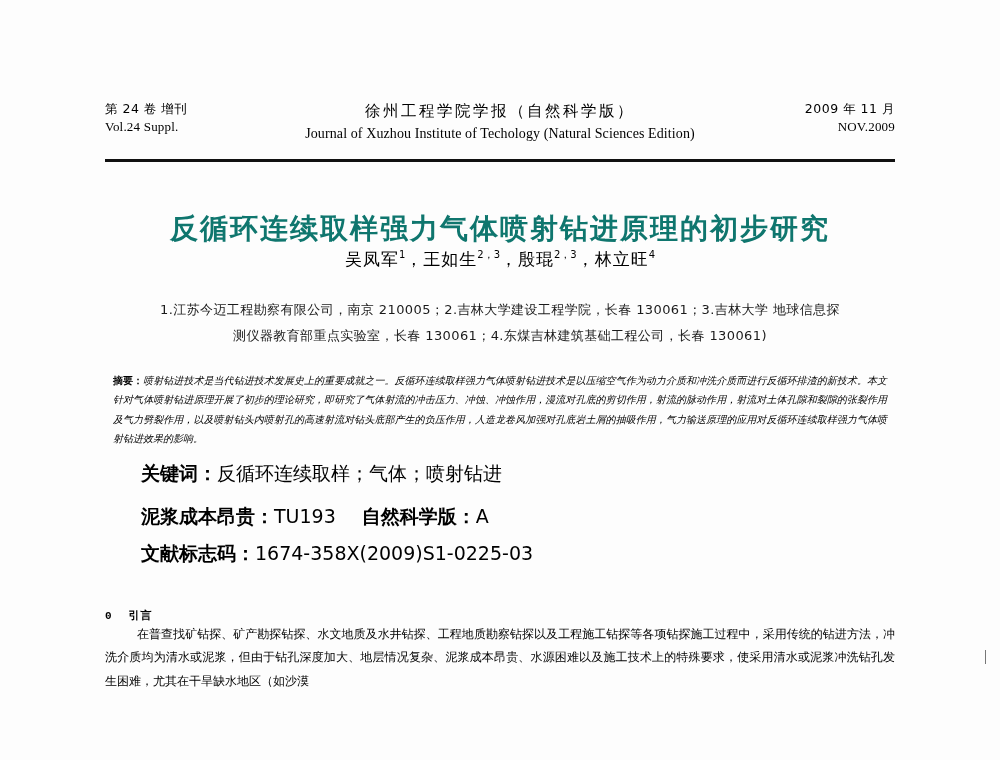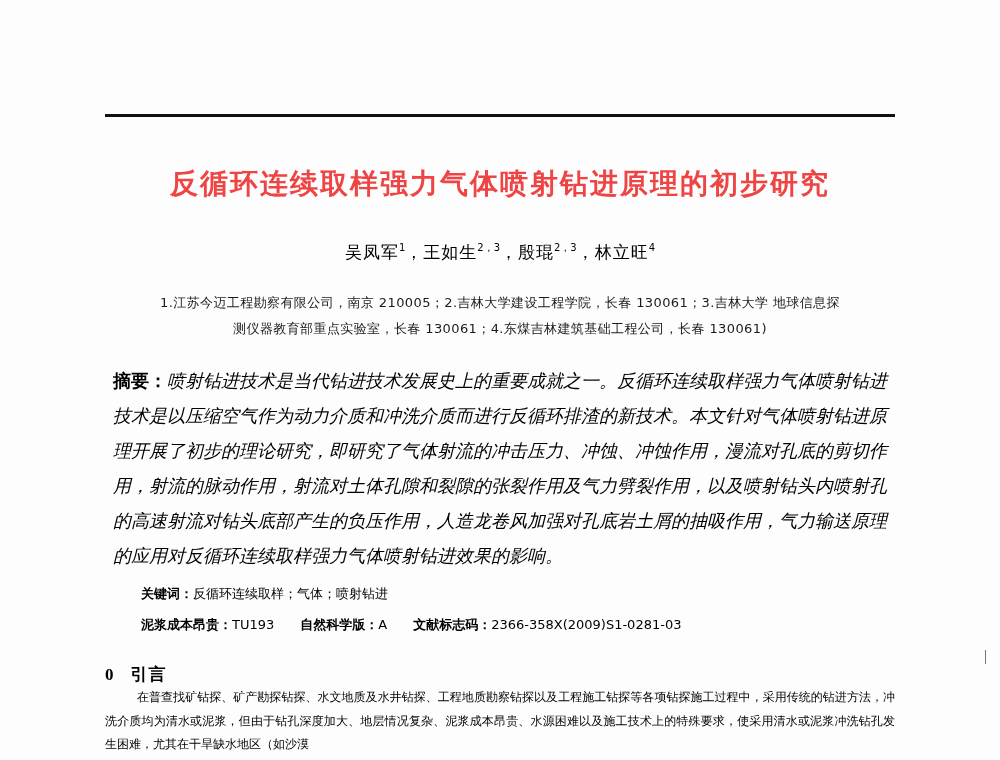--- a/index.html
+++ b/index.html
@@ -75,24 +75,23 @@
   }
 
   
   .title {
     margin-top: 48px;
     text-align: center;
     font-family: Liberation Mono, monospace;
     font-weight: bold;
     font-size: 28px;
     letter-spacing: 2px;
-    color: #ef4444;
+    color: #0f766e;
   }
   .authors {
-    margin-top: 38px;
     text-align: center;
     font-family: "DejaVu Sans", sans-serif;
     font-size: 17px;
     letter-spacing: 1px;
   }
   .authors sup {
     font-size: 10px;
     vertical-align: super;
     letter-spacing: 0;
   }
@@ -104,51 +103,51 @@
     line-height: 2.0;
     letter-spacing: 0.4px;
     color: #1a1a1a;
     padding: 0 55px;
   }
 
   
   .abstract {
     margin-top: 22px;
     font-family: Liberation Sans, sans-serif;
-    font-size: 18px;
+    font-size: 10px;
     line-height: 1.95;
     text-align: justify;
     font-style: italic;
     padding: 0 8px 0 8px;
   }
   .abstract .lead {
     font-weight: bold;
     font-style: normal;
   }
   .kw-line, .class-line {
     margin-top: 6px;
     font-family: "DejaVu Sans", sans-serif;
-    font-size: 13px;
+    font-size: 19px;
     line-height: 1.95;
     padding-left: 36px;
   }
   .kw-line .lead, .class-line .lead {
     font-weight: bold;
   }
   .class-line .seg {
     display: inline-block;
     margin-right: 26px;
   }
 
   
   .section-head {
-    margin-top: 26px;
-    font-family: Liberation Serif, serif;
-    font-weight: bold;
-    font-size: 17px;
+    margin-top: 36px;
+    font-family: Liberation Mono, monospace;
+    font-weight: bold;
+    font-size: 11px;
     letter-spacing: 1px;
   }
   .section-head .num {
     margin-right: 16px;
   }
   .body-par {
     margin-top: 0;
     font-family: "DejaVu Sans", sans-serif;
     font-size: 12px;
     line-height: 1.95;
@@ -163,40 +162,54 @@
     height: 14px;
     background: #777;
   }
 </style>
 </head>
 <body>
 
 <div class="page">
   <div class="content">
 
+    <div class="runhead">
+      <div class="side left">
+        <div class="cn">第 24 卷 增刊</div>
+        <div class="en">Vol.24 Suppl.</div>
+      </div>
+      <div class="center">
+        <div class="journal-cn">徐州工程学院学报（自然科学版）</div>
+        <div class="journal-en">Journal of Xuzhou Institute of Techology (Natural Sciences Edition)</div>
+      </div>
+      <div class="side right">
+        <div class="cn">2009 年 11 月</div>
+        <div class="en">NOV.2009</div>
+      </div>
+    </div>
     <div class="rule"></div>
 
     <div class="title">反循环连续取样强力气体喷射钻进原理的初步研究</div>
 
     <div class="authors">
       <span><span>吴凤军</span><sup>1</sup></span>，<span><span>王如生</span><sup>2，3</sup></span>，<span><span>殷琨</span><sup>2，3</sup></span>，<span><span>林立旺</span><sup>4</sup></span>
     </div>
 
     <div class="affil">1.江苏今迈工程勘察有限公司，南京 210005；2.吉林大学建设工程学院，长春 130061；3.吉林大学 地球信息探测仪器教育部重点实验室，长春 130061；4.东煤吉林建筑基础工程公司，长春 130061)</div>
 
     <div class="abstract">
       <span class="lead">摘要：</span><span>喷射钻进技术是当代钻进技术发展史上的重要成就之一。反循环连续取样强力气体喷射钻进技术是以压缩空气作为动力介质和冲洗介质而进行反循环排渣的新技术。本文针对气体喷射钻进原理开展了初步的理论研究，即研究了气体射流的冲击压力、冲蚀、冲蚀作用，漫流对孔底的剪切作用，射流的脉动作用，射流对土体孔隙和裂隙的张裂作用及气力劈裂作用，以及喷射钻头内喷射孔的高速射流对钻头底部产生的负压作用，人造龙卷风加强对孔底岩土屑的抽吸作用，气力输送原理的应用对反循环连续取样强力气体喷射钻进效果的影响。</span>
     </div>
 
     <div class="kw-line">
       <span class="lead">关键词：</span><span>反循环连续取样；气体；喷射钻进</span>
     </div>
 
     <div class="class-line">
-      <span class="seg"><span class="lead">泥浆成本昂贵：</span><span>TU193</span></span><span class="seg"><span class="lead">自然科学版：</span><span>A</span></span><span class="seg"><span class="lead">文献标志码：</span><span>2366-358X(2009)S1-0281-03</span></span>
+      <span class="seg"><span class="lead">泥浆成本昂贵：</span><span>TU193</span></span><span class="seg"><span class="lead">自然科学版：</span><span>A</span></span><span class="seg"><span class="lead">文献标志码：</span><span>1674-358X(2009)S1-0225-03</span></span>
     </div>
 
     <div class="section-head">
       <span class="num">0</span><span>引言</span>
     </div>
     <div class="body-par">在普查找矿钻探、矿产勘探钻探、水文地质及水井钻探、工程地质勘察钻探以及工程施工钻探等各项钻探施工过程中，采用传统的钻进方法，冲洗介质均为清水或泥浆，但由于钻孔深度加大、地层情况复杂、泥浆成本昂贵、水源困难以及施工技术上的特殊要求，使采用清水或泥浆冲洗钻孔发生困难，尤其在干旱缺水地区（如沙漠</div>
 
   </div>
   <div class="tickmark"></div>
 </div>

